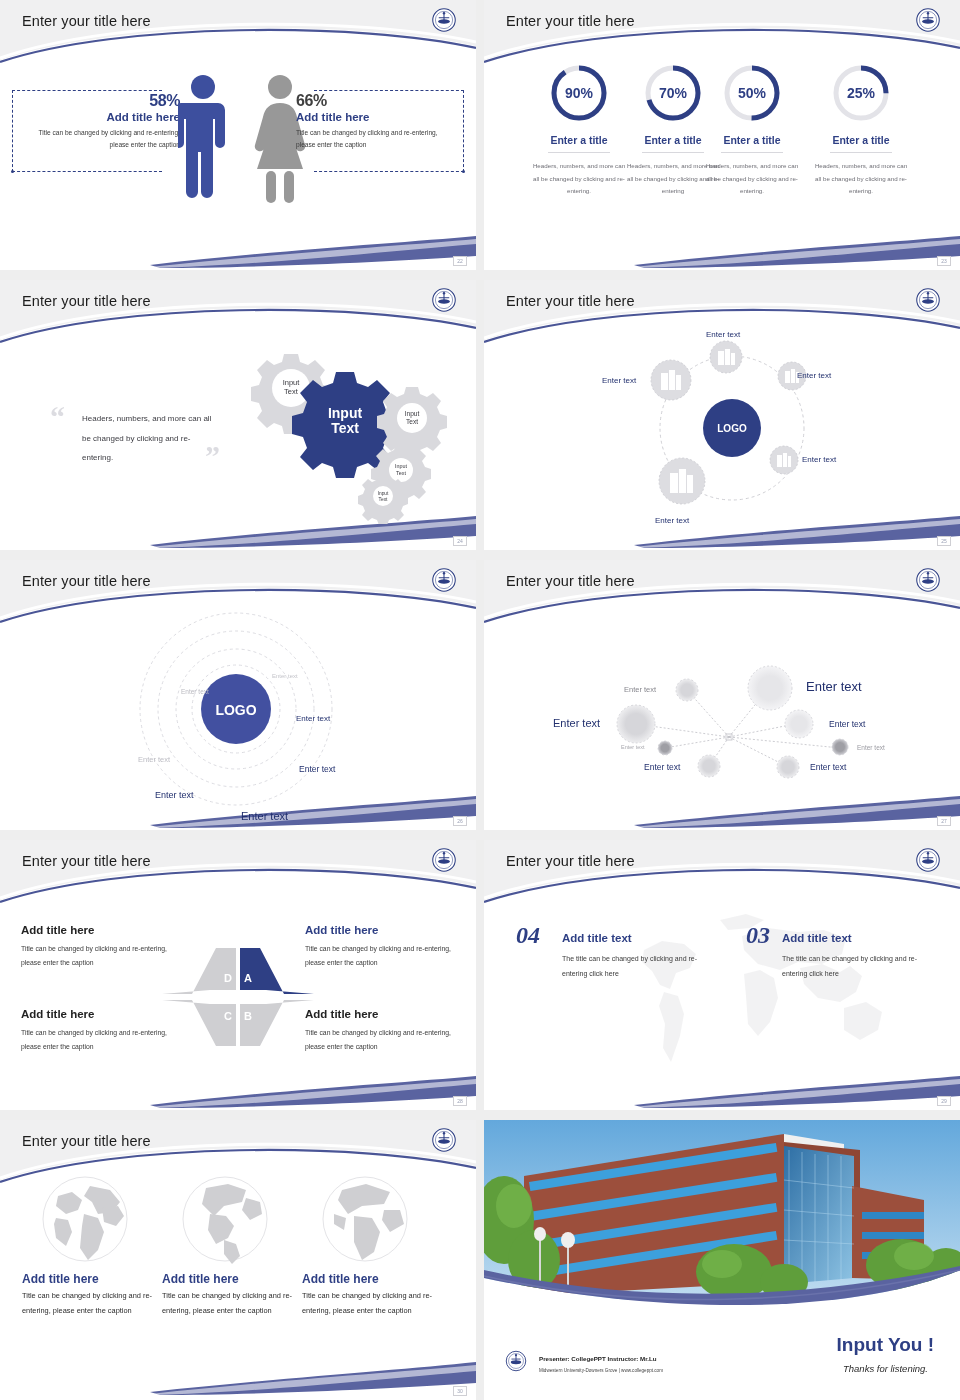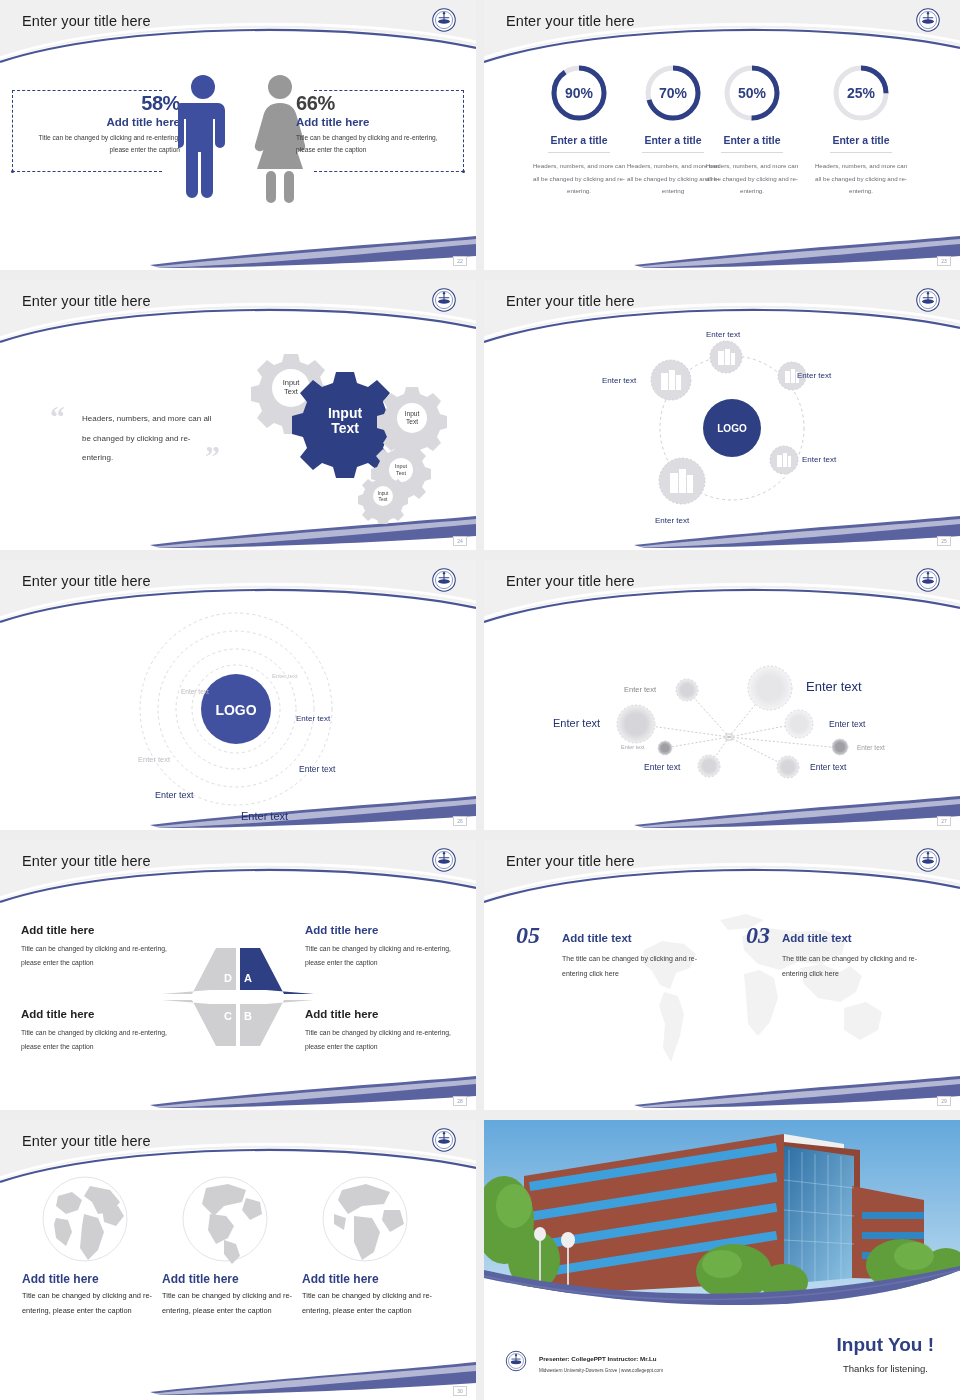--- a/index.html
+++ b/index.html
@@ -43,21 +43,21 @@
     display:flex; align-items:center; justify-content:center;
     font-family:"Liberation Sans", sans-serif;
   }
   .body { position:absolute; left:0; right:0; top:44px; bottom:0; }
   .bracket {
     position:absolute; border:1px dashed #2e3f84; border-right:none;
     width:150px; height:82px; background:transparent;
   }
   .bracket.r { border:1px dashed #2e3f84; border-left:none; }
   .dotL { position:absolute; width:3px;height:3px;background:#2e3f84;border-radius:50%; }
-  .pct { font-size:20px; font-weight:bold; letter-spacing:-.4px; }
+  .pct { font-size:16px; font-weight:bold; letter-spacing:-.4px; }
   .pctB { color:#2e3f84; }
   .pctG { color:#404040; }
   .addt { font-size:11.5px; font-weight:bold; color:#2e3f84; margin-top:1px;}
   .capt { font-size:6.6px; color:#3a3a3a; line-height:1.85; margin-top:4px;}
 
   
   .dcol { position:absolute; top:18px; width:100px; text-align:center; }
   .dtitle { font-size:10.5px; font-weight:bold; color:#2e3f84; margin-top:6px;}
   .dline { width:62px; height:1px; background:#d8d8dd; margin:6px auto 7px; }
   .dcap { font-size:6.2px; color:#6e6e75; line-height:2.05; }
@@ -514,21 +514,21 @@
           <path d="M40 38 l18-9 22 3 12 10 -6 14 -14 5 -6 16 -10 -4 -8 -14 -10 -9z"></path>
           <path d="M60 80 l14 4 6 18 -4 22 -9 26 -8 -14 2 -24 -6 -18z"></path>
           <path d="M138 24 l26 -8 30 4 26 -2 22 8 -4 16 -20 10 -24 -2 -18 8 -22 -6 -14 -14z"></path>
           <path d="M140 62 l16 -4 14 8 4 20 -8 24 -12 14 -10 -12 -2 -28z"></path>
           <path d="M196 56 l22 -4 18 8 10 -6 12 10 -6 16 -16 10 -22 -4 -14 -14z"></path>
           <path d="M240 96 l22 -6 16 10 -4 18 -18 10 -16 -10z"></path>
           <path d="M116 8 l26 -6 18 6 -14 8 -22 2z"></path>
         </g>
       </svg>
 
-      <div class="num" style="left:32px; top:38px;">05</div>
+      <div class="num" style="left:32px; top:38px;">04</div>
       <div class="num-h" style="left:78px; top:48px;">Add title text</div>
       <div class="num-c" style="left:78px; top:68px;">The title can be changed by clicking and re-entering click here</div>
 
       <div class="num" style="left:262px; top:38px;">03</div>
       <div class="num-h" style="left:298px; top:48px;">Add title text</div>
       <div class="num-c" style="left:298px; top:68px;">The title can be changed by clicking and re-entering click here</div>
     </div>
     <div class="pgnum">29</div>
   </div>
 
@@ -676,16 +676,16 @@
     <svg style="position:absolute; left:19px; bottom:26px;" width="26" height="26" viewBox="0 0 40 40">
       <circle cx="20" cy="20" r="15" fill="#fff" stroke="#2e3f84" stroke-width="1.4"></circle>
       <circle cx="20" cy="20" r="11.5" fill="none" stroke="#2e3f84" stroke-width=".7"></circle>
       <ellipse cx="20" cy="22" rx="8" ry="3" fill="#2e3f84"></ellipse>
       <path d="M20 10 L20 22 M13 17 L27 17" stroke="#2e3f84" stroke-width="1.4"></path>
       <circle cx="20" cy="11" r="1.6" fill="#2e3f84"></circle>
     </svg>
     <div class="pres-1" style="left:55px; bottom:38px;">Presenter: CollegePPT   Instructor: Mr.Lu</div>
     <div class="pres-2" style="left:55px; bottom:27px;">Midwestern University-Downers Grove  |  www.collegeppt.com</div>
     <div class="thx-big" style="right:26px; bottom:44px;">Input You !</div>
-    <div class="thx-sub" style="right:32px; bottom:26px;">Thanks for listening.</div>
+    <div class="thx-sub" style="right:32px; bottom:26px;font-style:italic;">Thanks for listening.</div>
   </div>
 
 </div>
 
 </body></html>

